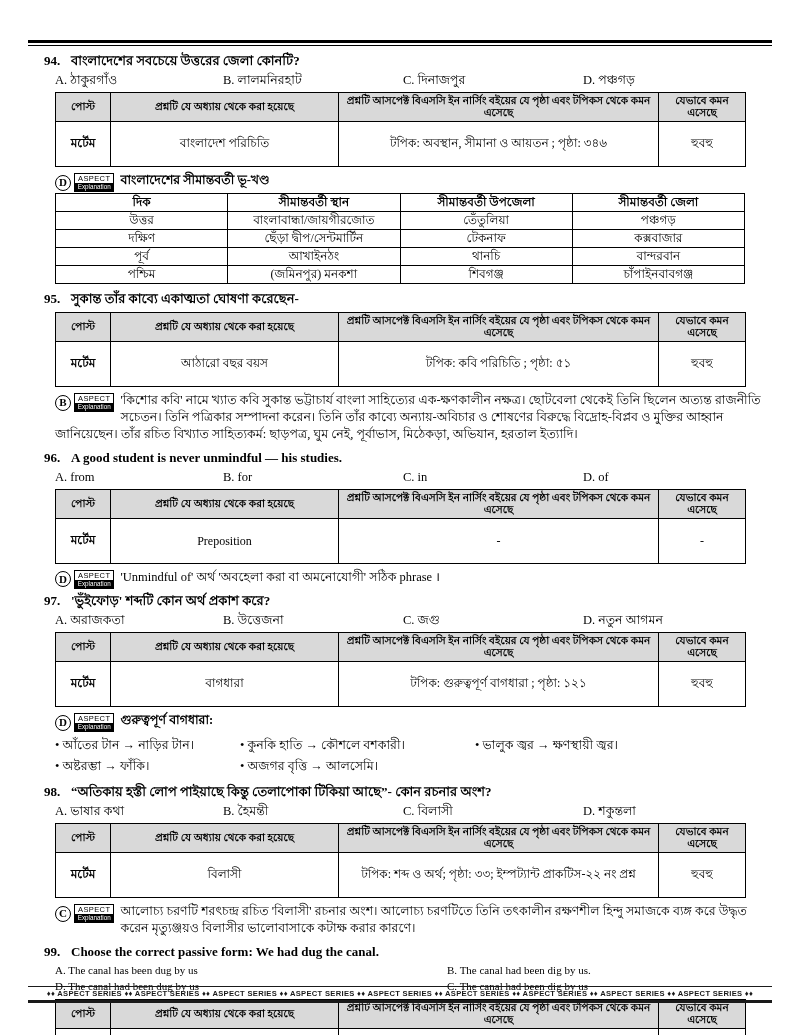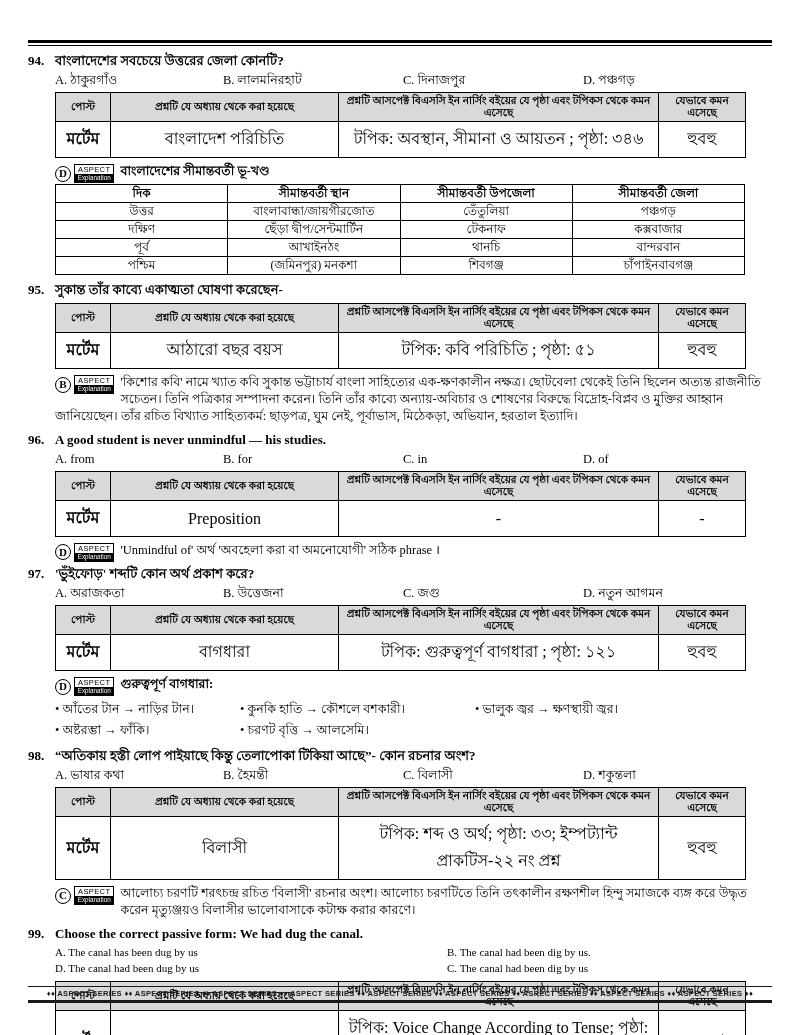--- a/index.html
+++ b/index.html
@@ -14,32 +14,32 @@
 
   
   .pagehead { display: flex; align-items: baseline; font-size: 13px; font-weight: bold; }
   .pagehead .left  { width: 200px; text-align: left; }
   .pagehead .center{ flex: 1; text-align: center; }
   .pagehead .pnum  { width: 200px; text-align: right; font-size: 14px; }
   .hrule { margin-top: 4px; height: 6px; border-top: 3px solid #000; border-bottom: 1.5px solid #000; }
 
   
   .qblock { margin-top: 7px; }
-  .qline { display: flex; font-weight: bold; font-size: 13px; line-height: 1.3; }
+  .qline { display: flex; font-weight: bold; font-size: 13px; line-height: 1.3; margin-left: 16px; }
   .qnum  { min-width: 27px; flex: none; }
   .opts4 { display: grid; grid-template-columns: 168px 180px 180px 1fr; margin-left: 27px; margin-top: 2px; font-size: 12.5px; line-height: 1.3; }
   .opts2 { display: grid; grid-template-columns: 392px 1fr; margin-left: 27px; margin-top: 2px; font-size: 11px; line-height: 1.45; }
 
   
   .pmtable { border-collapse: collapse; margin: 4px 0 0 27px; width: 690px; table-layout: fixed; }
   .pmtable col.c1 { width: 55px; } .pmtable col.c2 { width: 228px; }
   .pmtable col.c3 { width: 320px; } .pmtable col.c4 { width: 87px; }
   .pmtable td { border: 1.4px solid #000; text-align: center; vertical-align: middle; }
   .pmtable tr.hd td { background: #d9d9d9; font-weight: bold; font-size: 10.5px; padding: 2px 1px; line-height: 1.15; }
-  .pmtable tr.vl td { font-size: 16px; padding: 4px 2px; height: 25px; }
+  .pmtable tr.vl td { font-size: 12px; padding: 12px 2px; height: 25px; }
   .pmtable td.pmc1 { font-size: 12.5px; font-weight: bold; }
 
   
   .badge { display: inline-flex; align-items: center; gap: 3px; vertical-align: middle; flex: none; }
   .bletter { width: 16px; height: 16px; border: 1.6px solid #000; border-radius: 50%;
              display: inline-flex; align-items: center; justify-content: center;
              font-weight: bold; font-size: 11px; }
   .bbox { display: inline-block; border: 1.2px solid #000; text-align: center; line-height: 1; }
   .baspect { display: block; font-family: "Liberation Sans", sans-serif; font-weight: normal; font-size: 7.5px; letter-spacing: .4px; padding: 1px 3px 0 3px; }
   .bexpl   { display: block; font-family: "Liberation Sans", sans-serif; background: #000; color: #fff; font-size: 6.3px; padding: 1px 2px; }
@@ -280,21 +280,21 @@
             <span class="bexpl">Explanation</span>
           </span>
         </span>
         <span class="expl-title">গুরুত্বপূর্ণ বাগধারা:</span>
       </div>
       <div class="bullets3">
         <span class="bullet">আঁতের টান → নাড়ির টান।</span>
         <span class="bullet">কুনকি হাতি → কৌশলে বশকারী।</span>
         <span class="bullet">ভালুক জ্বর → ক্ষণস্থায়ী জ্বর।</span>
         <span class="bullet">অষ্টরম্ভা → ফাঁকি।</span>
-        <span class="bullet">চরণট বৃত্তি → আলসেমি।</span>
+        <span class="bullet">অজগর বৃত্তি → আলসেমি।</span>
       </div>
     </div>
 
     <div class="qblock">
       <div class="qline">
         <span class="qnum">98.</span>
         <span>“অতিকায় হস্তী লোপ পাইয়াছে কিন্তু তেলাপোকা টিকিয়া আছে”- কোন রচনার অংশ?</span>
       </div>
       <div class="opts4">
         <span>A. ভাষার কথা</span>

